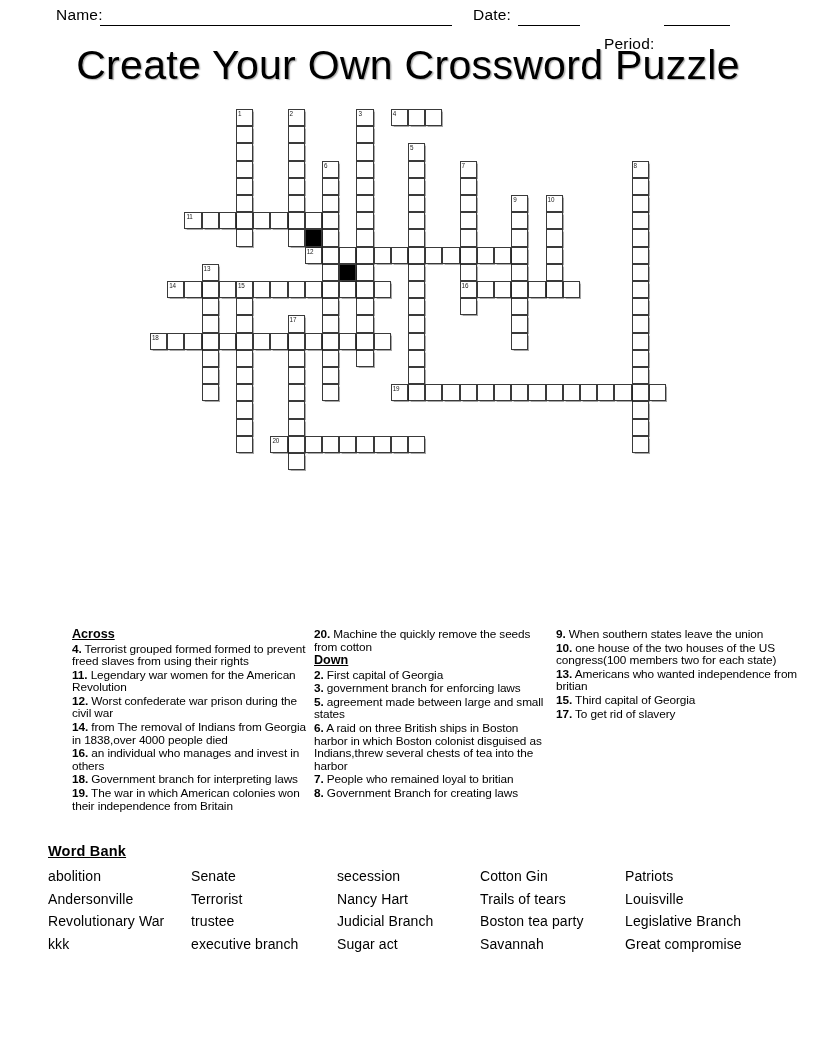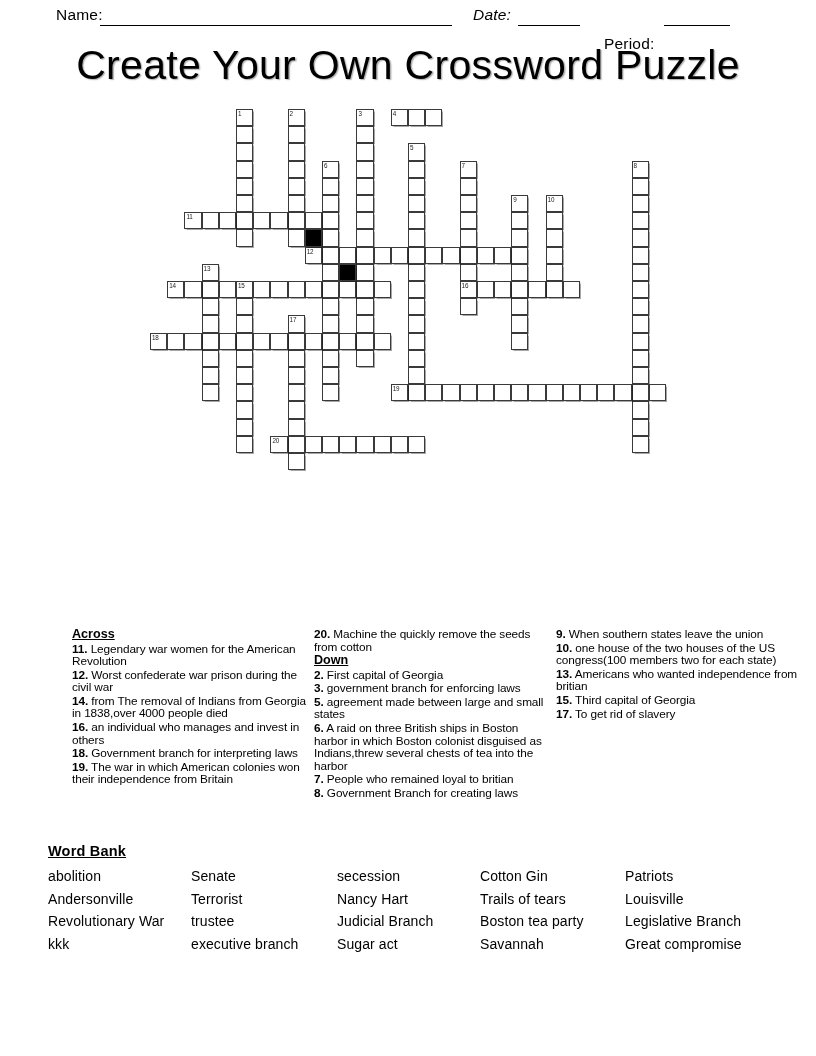--- a/index.html
+++ b/index.html
@@ -3,21 +3,21 @@
 <meta charset="utf-8">
 <style>
   html,body{margin:0;padding:0;background:#fff;}
   .page{
     position:relative;width:816px;height:1056px;background:#ffffff;
     font-family:"Liberation Sans",sans-serif;color:#000;overflow:hidden;
   }
   
   .hdr-label{position:absolute;top:6px;font-size:15.5px;letter-spacing:0.2px;}
   .lbl-name{left:56px;}
-  .lbl-date{left:473px;font-style:italic;}
+  .lbl-date{left:473px;}
   .lbl-period{left:604px;margin-top:29px;}
   .write-line{position:absolute;top:8px;height:17px;border-bottom:1.6px solid #000;}
   .line-name{left:100px;width:352px;}
   .line-date{left:518px;width:62px;}
   .line-period{left:664px;width:66px;}
   
   .title{
     position:absolute;top:42px;left:0;width:100%;text-align:center;
     font-size:41px;letter-spacing:0.3px;
     text-shadow:1.3px 1.3px 1.2px rgba(0,0,0,0.32);
@@ -303,20 +303,21 @@
       <div class="cell" style="left: 223.6px; top: 326.8px;"></div>
       <div class="cell" style="left: 240.8px; top: 326.8px;"></div>
       <div class="cell" style="left: 258px; top: 326.8px;"></div>
       <div class="cell black" style="left: 154.8px; top: 120.4px;"></div>
       <div class="cell black" style="left: 189.2px; top: 154.8px;"></div>
     </div>
 
   <div id="clues">
       <div class="clue-col">
         <p class="clue-header">Across</p>
+        <p class="clue"><b>4.</b> Terrorist grouped formed formed to prevent freed slaves from using their rights</p>
         <p class="clue"><b>11.</b> Legendary war women for the American Revolution</p>
         <p class="clue"><b>12.</b> Worst confederate war prison during the civil war</p>
         <p class="clue"><b>14.</b> from The removal of Indians from Georgia in 1838,over 4000 people died</p>
         <p class="clue"><b>16.</b> an individual who manages and invest in others</p>
         <p class="clue"><b>18.</b> Government branch for interpreting laws</p>
         <p class="clue"><b>19.</b> The war in which American colonies won their independence from Britain</p>
       </div>
       <div class="clue-col">
         <p class="clue"><b>20.</b> Machine the quickly remove the seeds from cotton</p>
         <p class="clue-header">Down</p>

